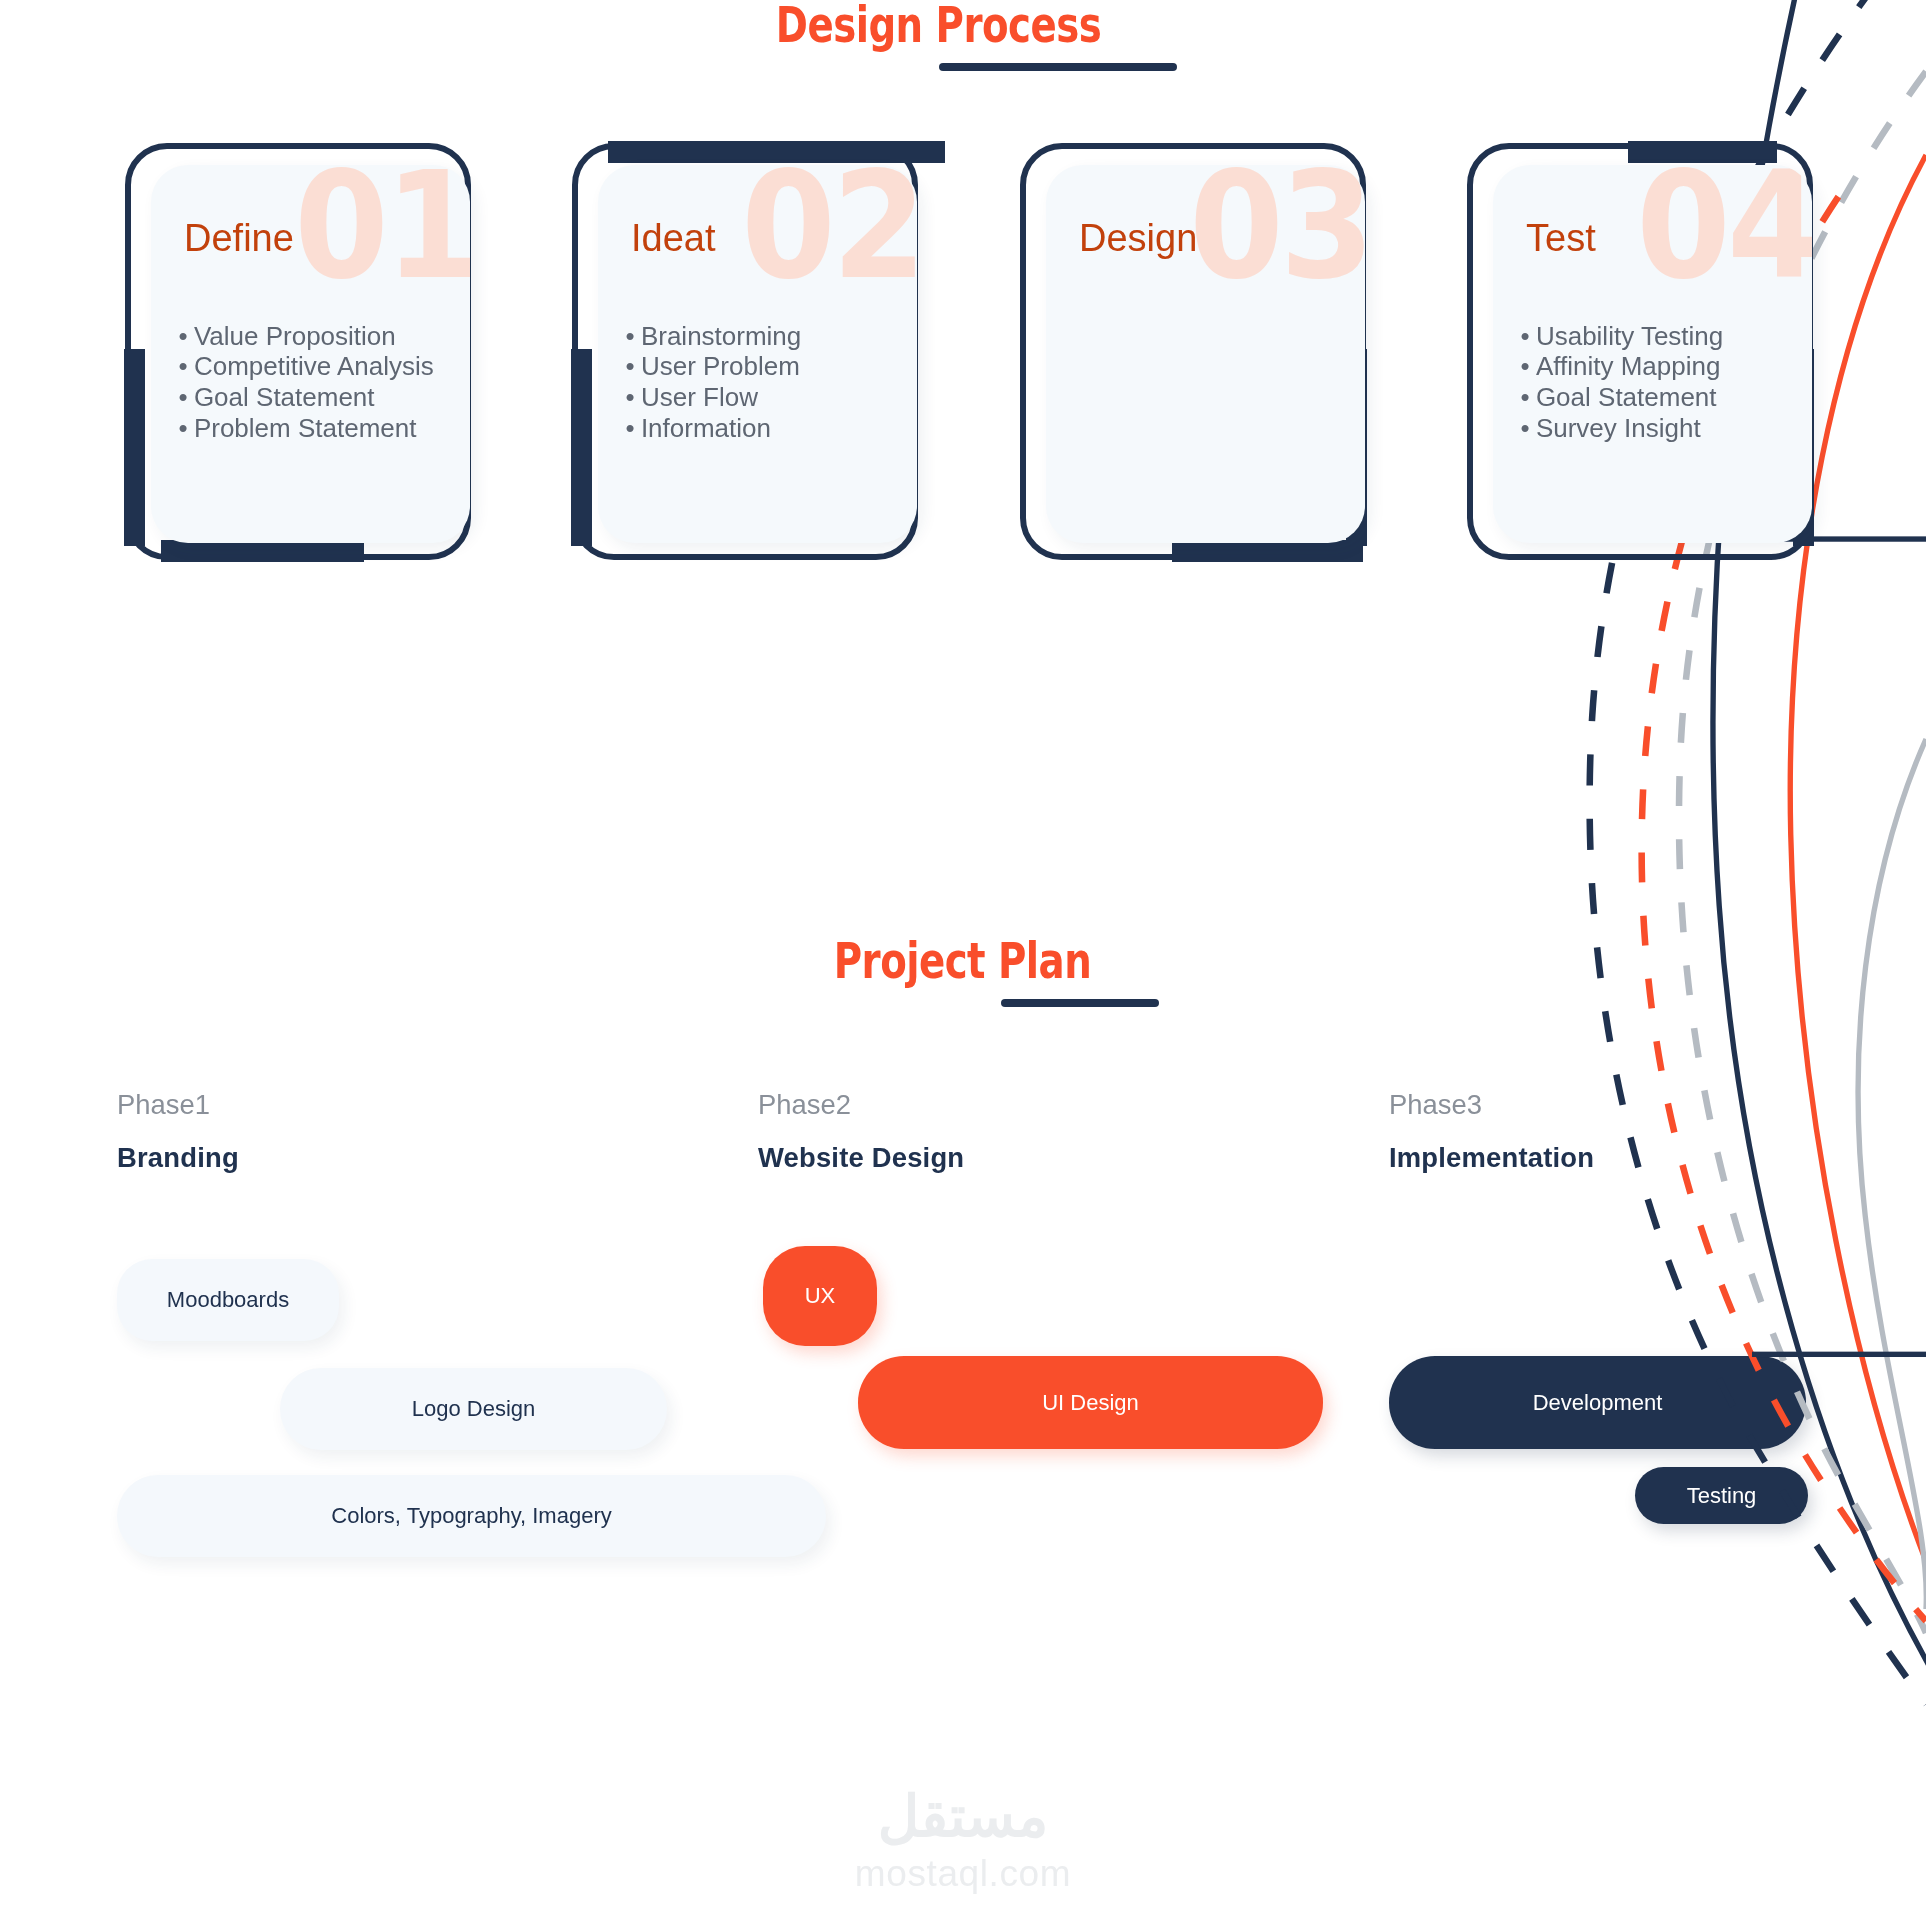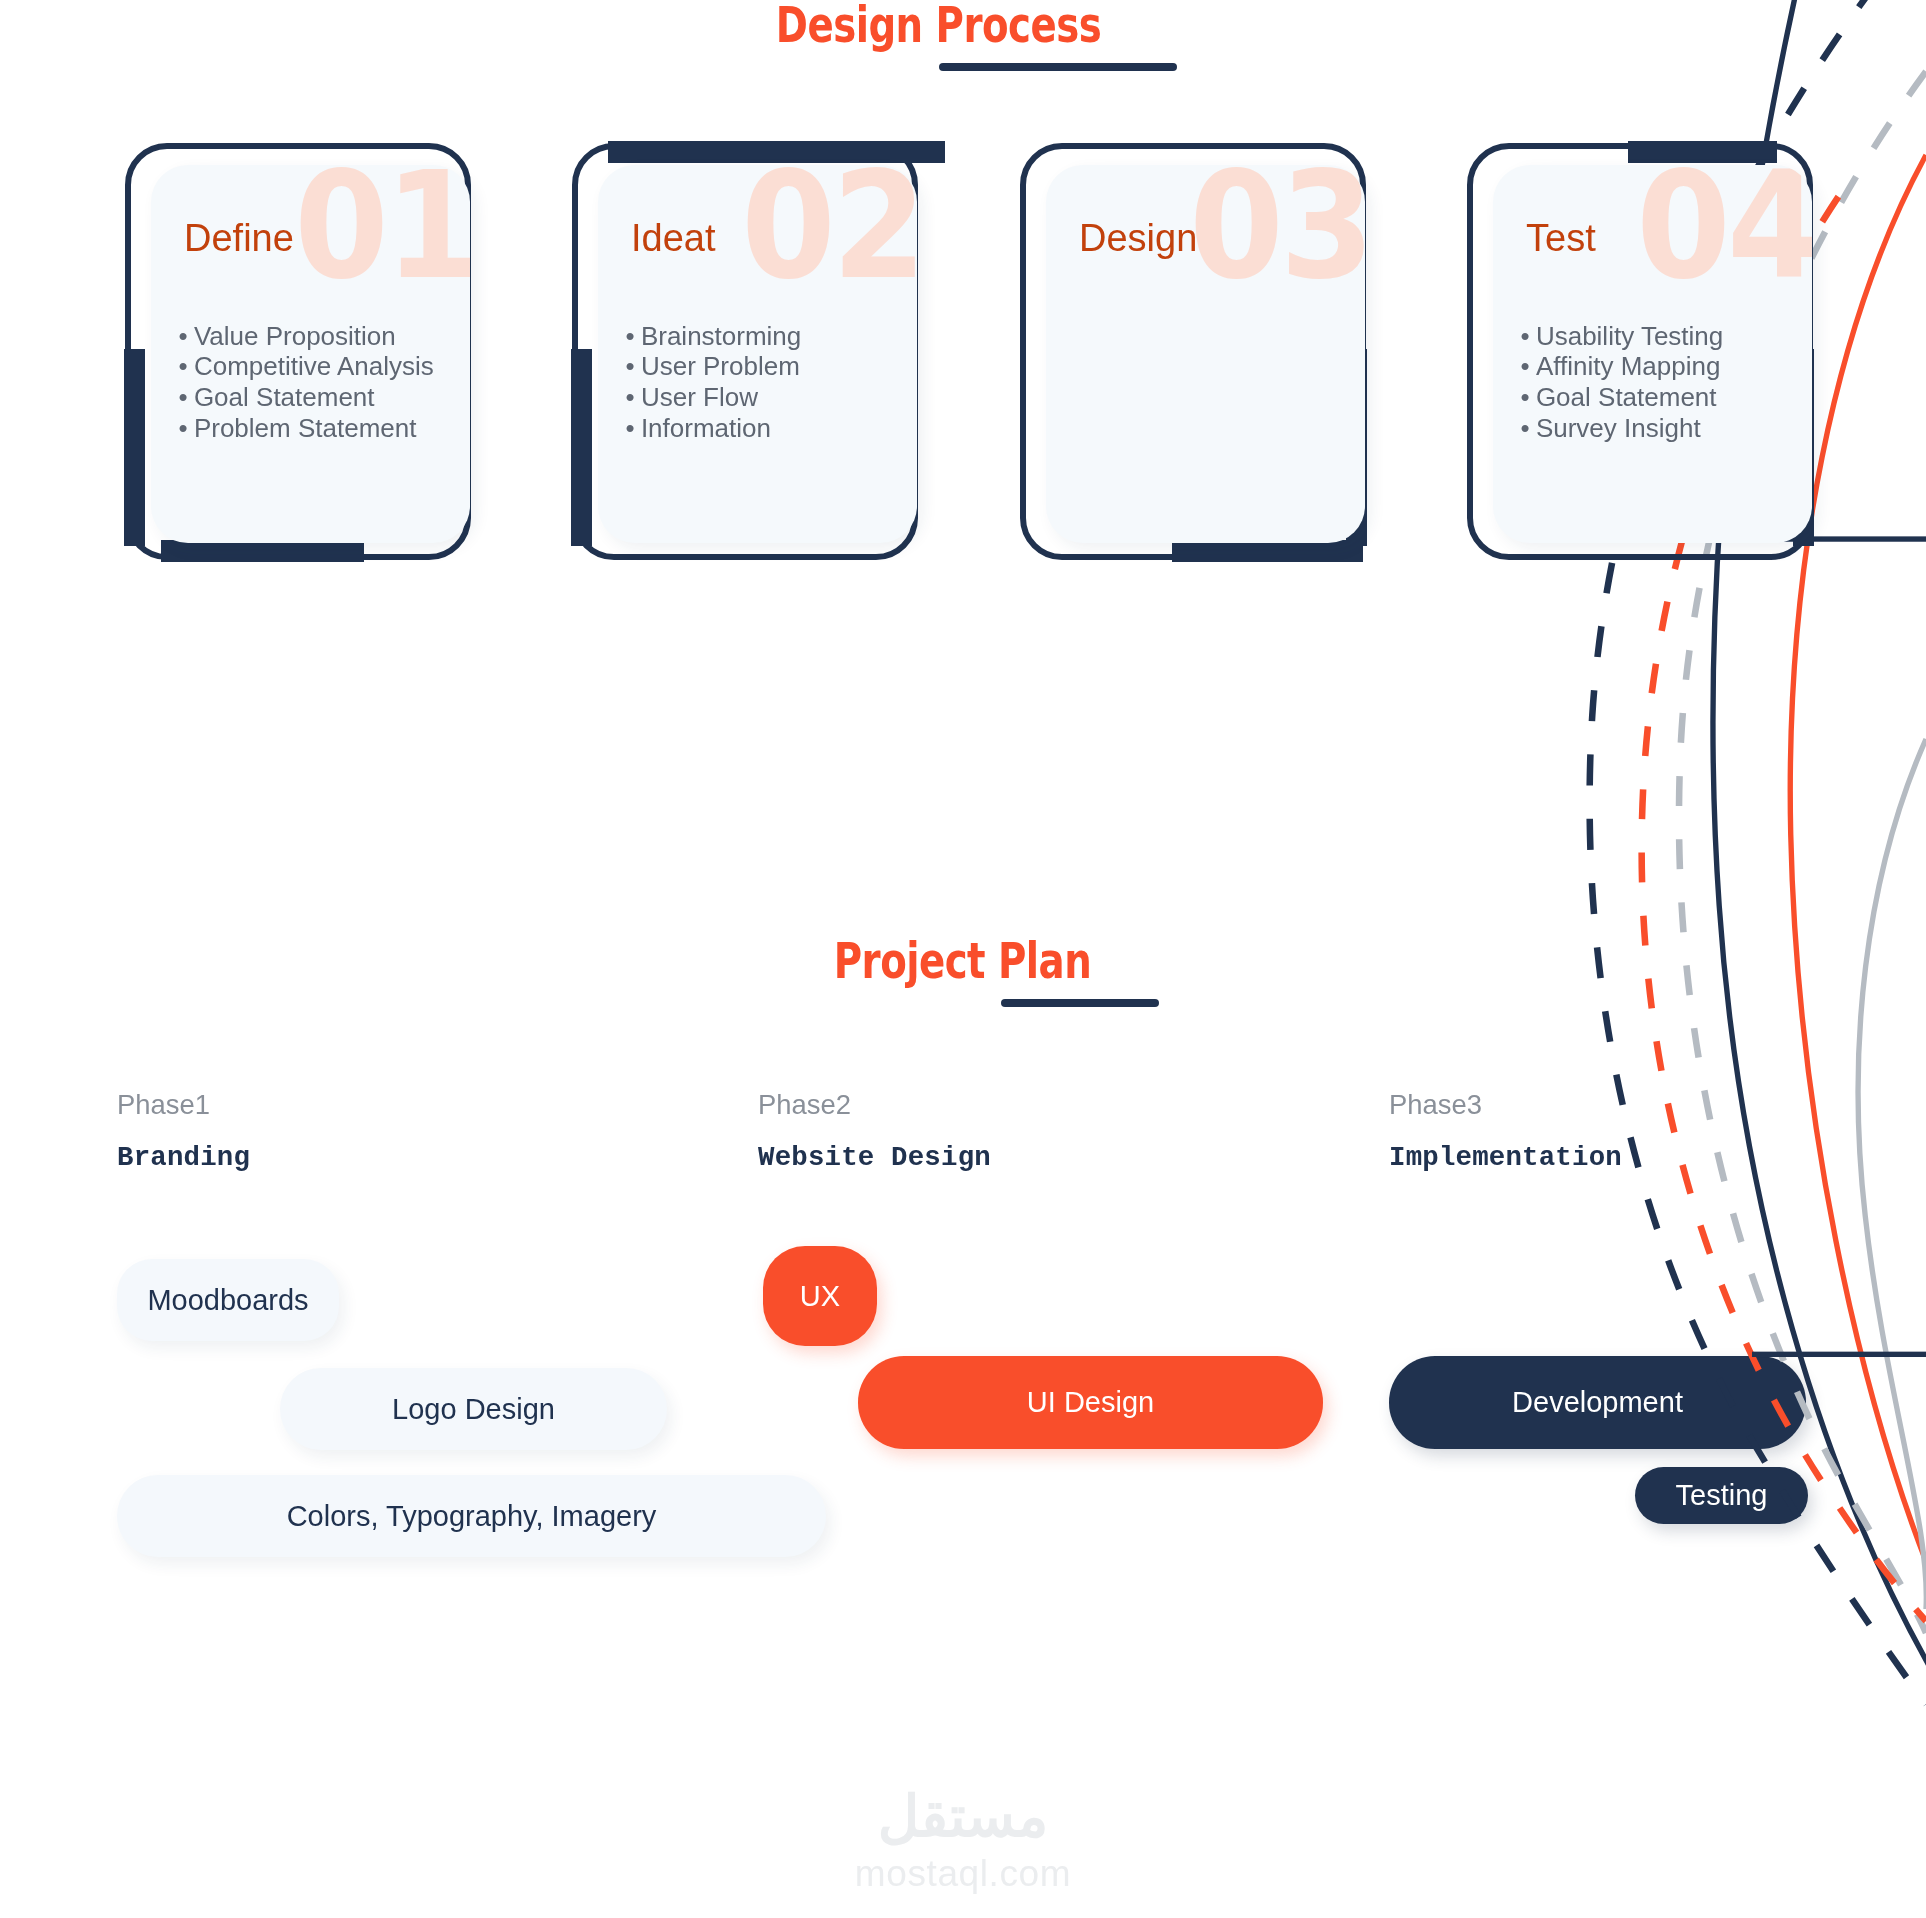--- a/index.html
+++ b/index.html
@@ -152,30 +152,30 @@
     font-size: 27.4px;
     color: #8A9099;
     line-height: 1;
     margin-bottom: 26px;
   }
   .phase-name {
     font-size: 27.4px;
     font-weight: bold;
     color: #20324F;
     line-height: 1;
-    font-family: Liberation Mono, monospace;
+    font-family: Liberation Sans, sans-serif;
     letter-spacing: 0.2px;
   }
   .pill {
     position: absolute;
     display: flex;
     align-items: center;
     justify-content: center;
     text-align: center;
-    font-size: 29px;
+    font-size: 22px;
     line-height: 1;
     white-space: nowrap;
   }
   .pill.light {
     background: #F4F8FC;
     color: #20324F;
     box-shadow: 4.8px 7.2px 15.5px rgba(31,50,80,0.07);
   }
   .pill.orange {
     background: #F94E2B;

